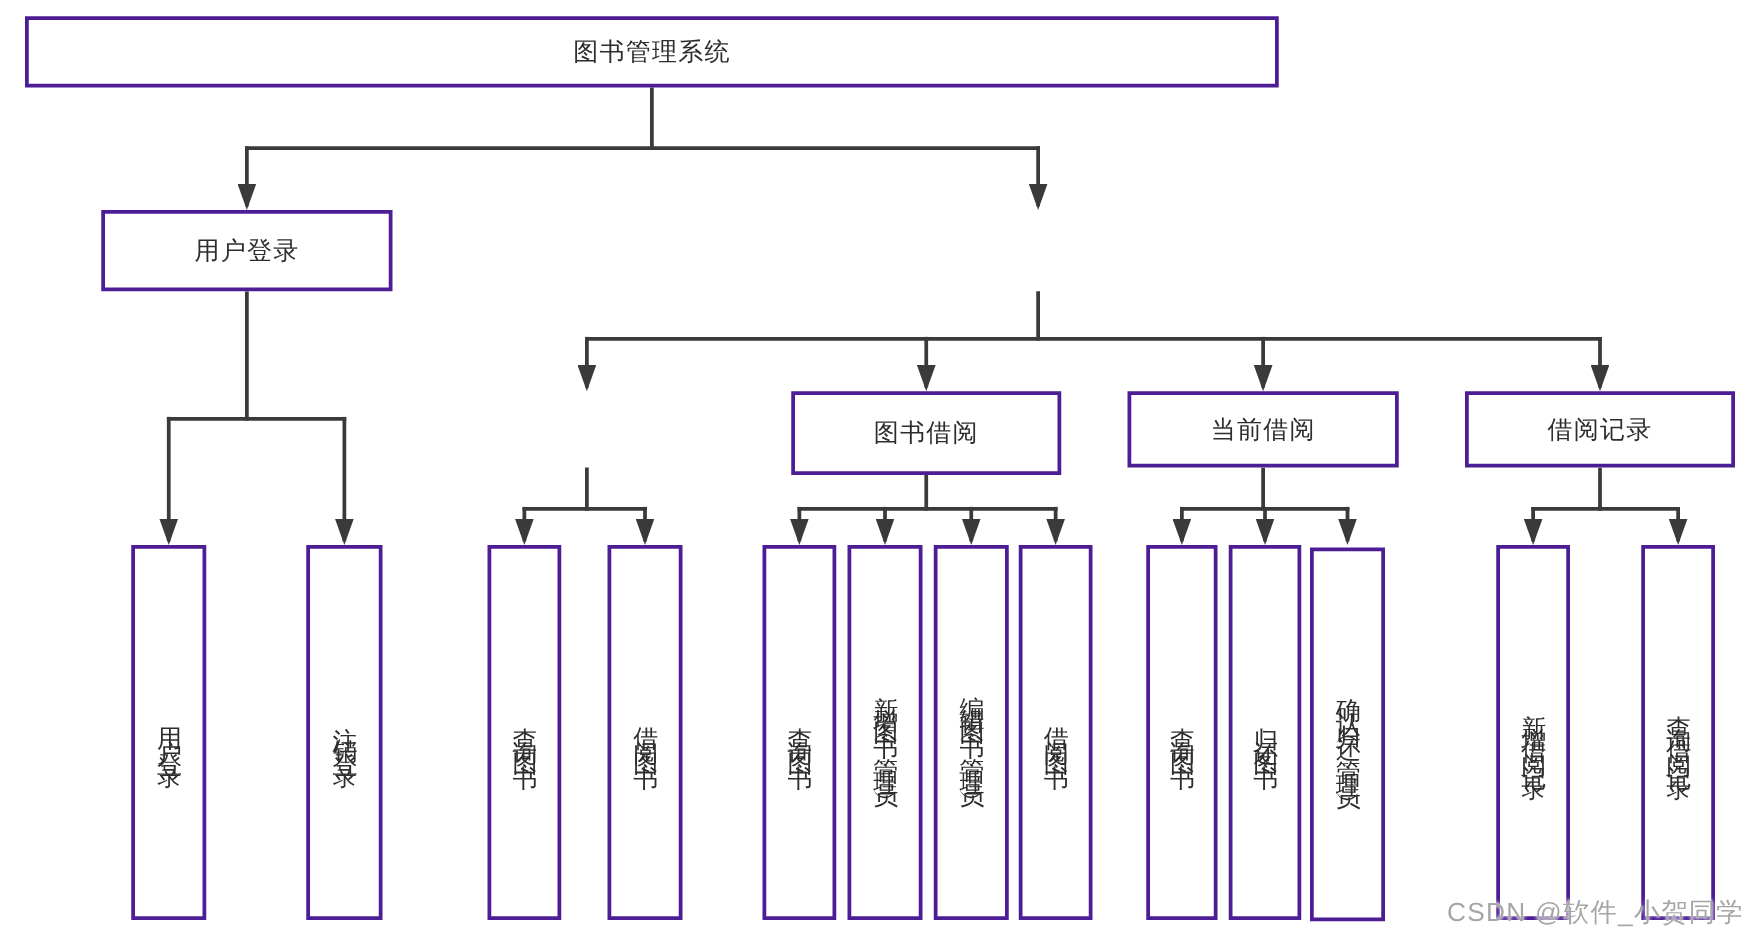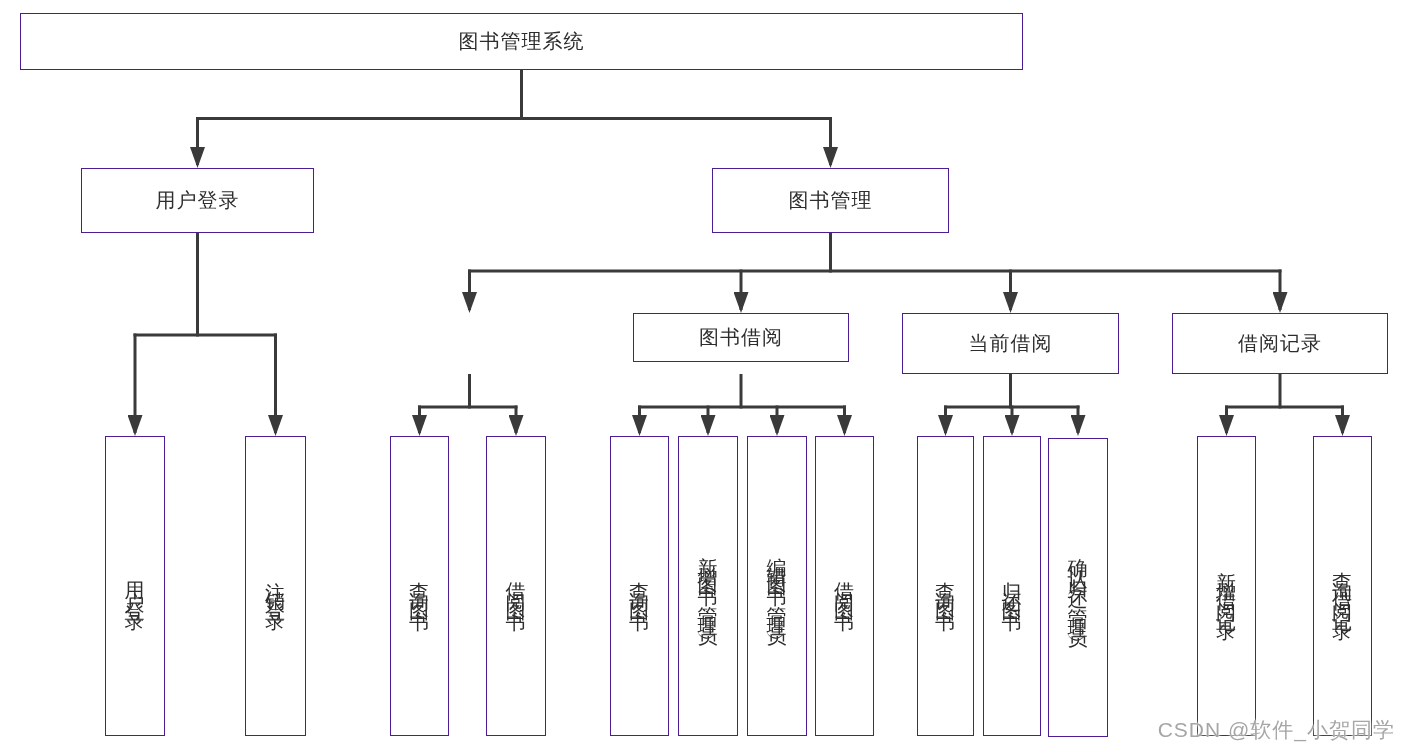--- a/index.html
+++ b/index.html
@@ -7,21 +7,21 @@
     position:relative;
     width:1405px;height:747px;
     background:#ffffff;
     overflow:hidden;
     font-family:"Liberation Sans","DejaVu Sans",sans-serif;
   }
   #wires{position:absolute;left:0;top:0;z-index:1;}
   .box{
     position:absolute;
     box-sizing:border-box;
-    border:1px solid #4c1d95;
+    border:3px solid #4c1d95;
     background:#ffffff;
     display:flex;
     align-items:center;
     justify-content:center;
     z-index:2;
   }
   .hlbl{
     font-size:20px;
     color:#2d2d2d;
     letter-spacing:1px;
@@ -117,25 +117,22 @@
     </g>
   </svg>
 
   <div class="box" style="left:20px;top:13px;width:1003px;height:57px">
     <span class="hlbl">图书管理系统</span>
   </div>
 
   <div class="box" style="left:81px;top:168px;width:233px;height:65px">
     <span class="hlbl">用户登录</span>
   </div>
-  <div class="box" style="left:712px;top:168px;width:237px;height:65px">
-    <span class="hlbl">图书管理</span>
-  </div>
 
-  <div class="box" style="left:633px;top:313px;width:216px;height:49px">
+  <div class="box" style="left:633px;top:313px;width:216px;height:67px">
     <span class="hlbl">图书借阅</span>
   </div>
   <div class="box" style="left:1172px;top:313px;width:216px;height:61px">
     <span class="hlbl">借阅记录</span>
   </div>
   <div class="box" style="left:902px;top:313px;width:217px;height:61px">
     <span class="hlbl">当前借阅</span>
   </div>
 
   <div class="box" style="left:105px;top:436px;width:60px;height:300px">

